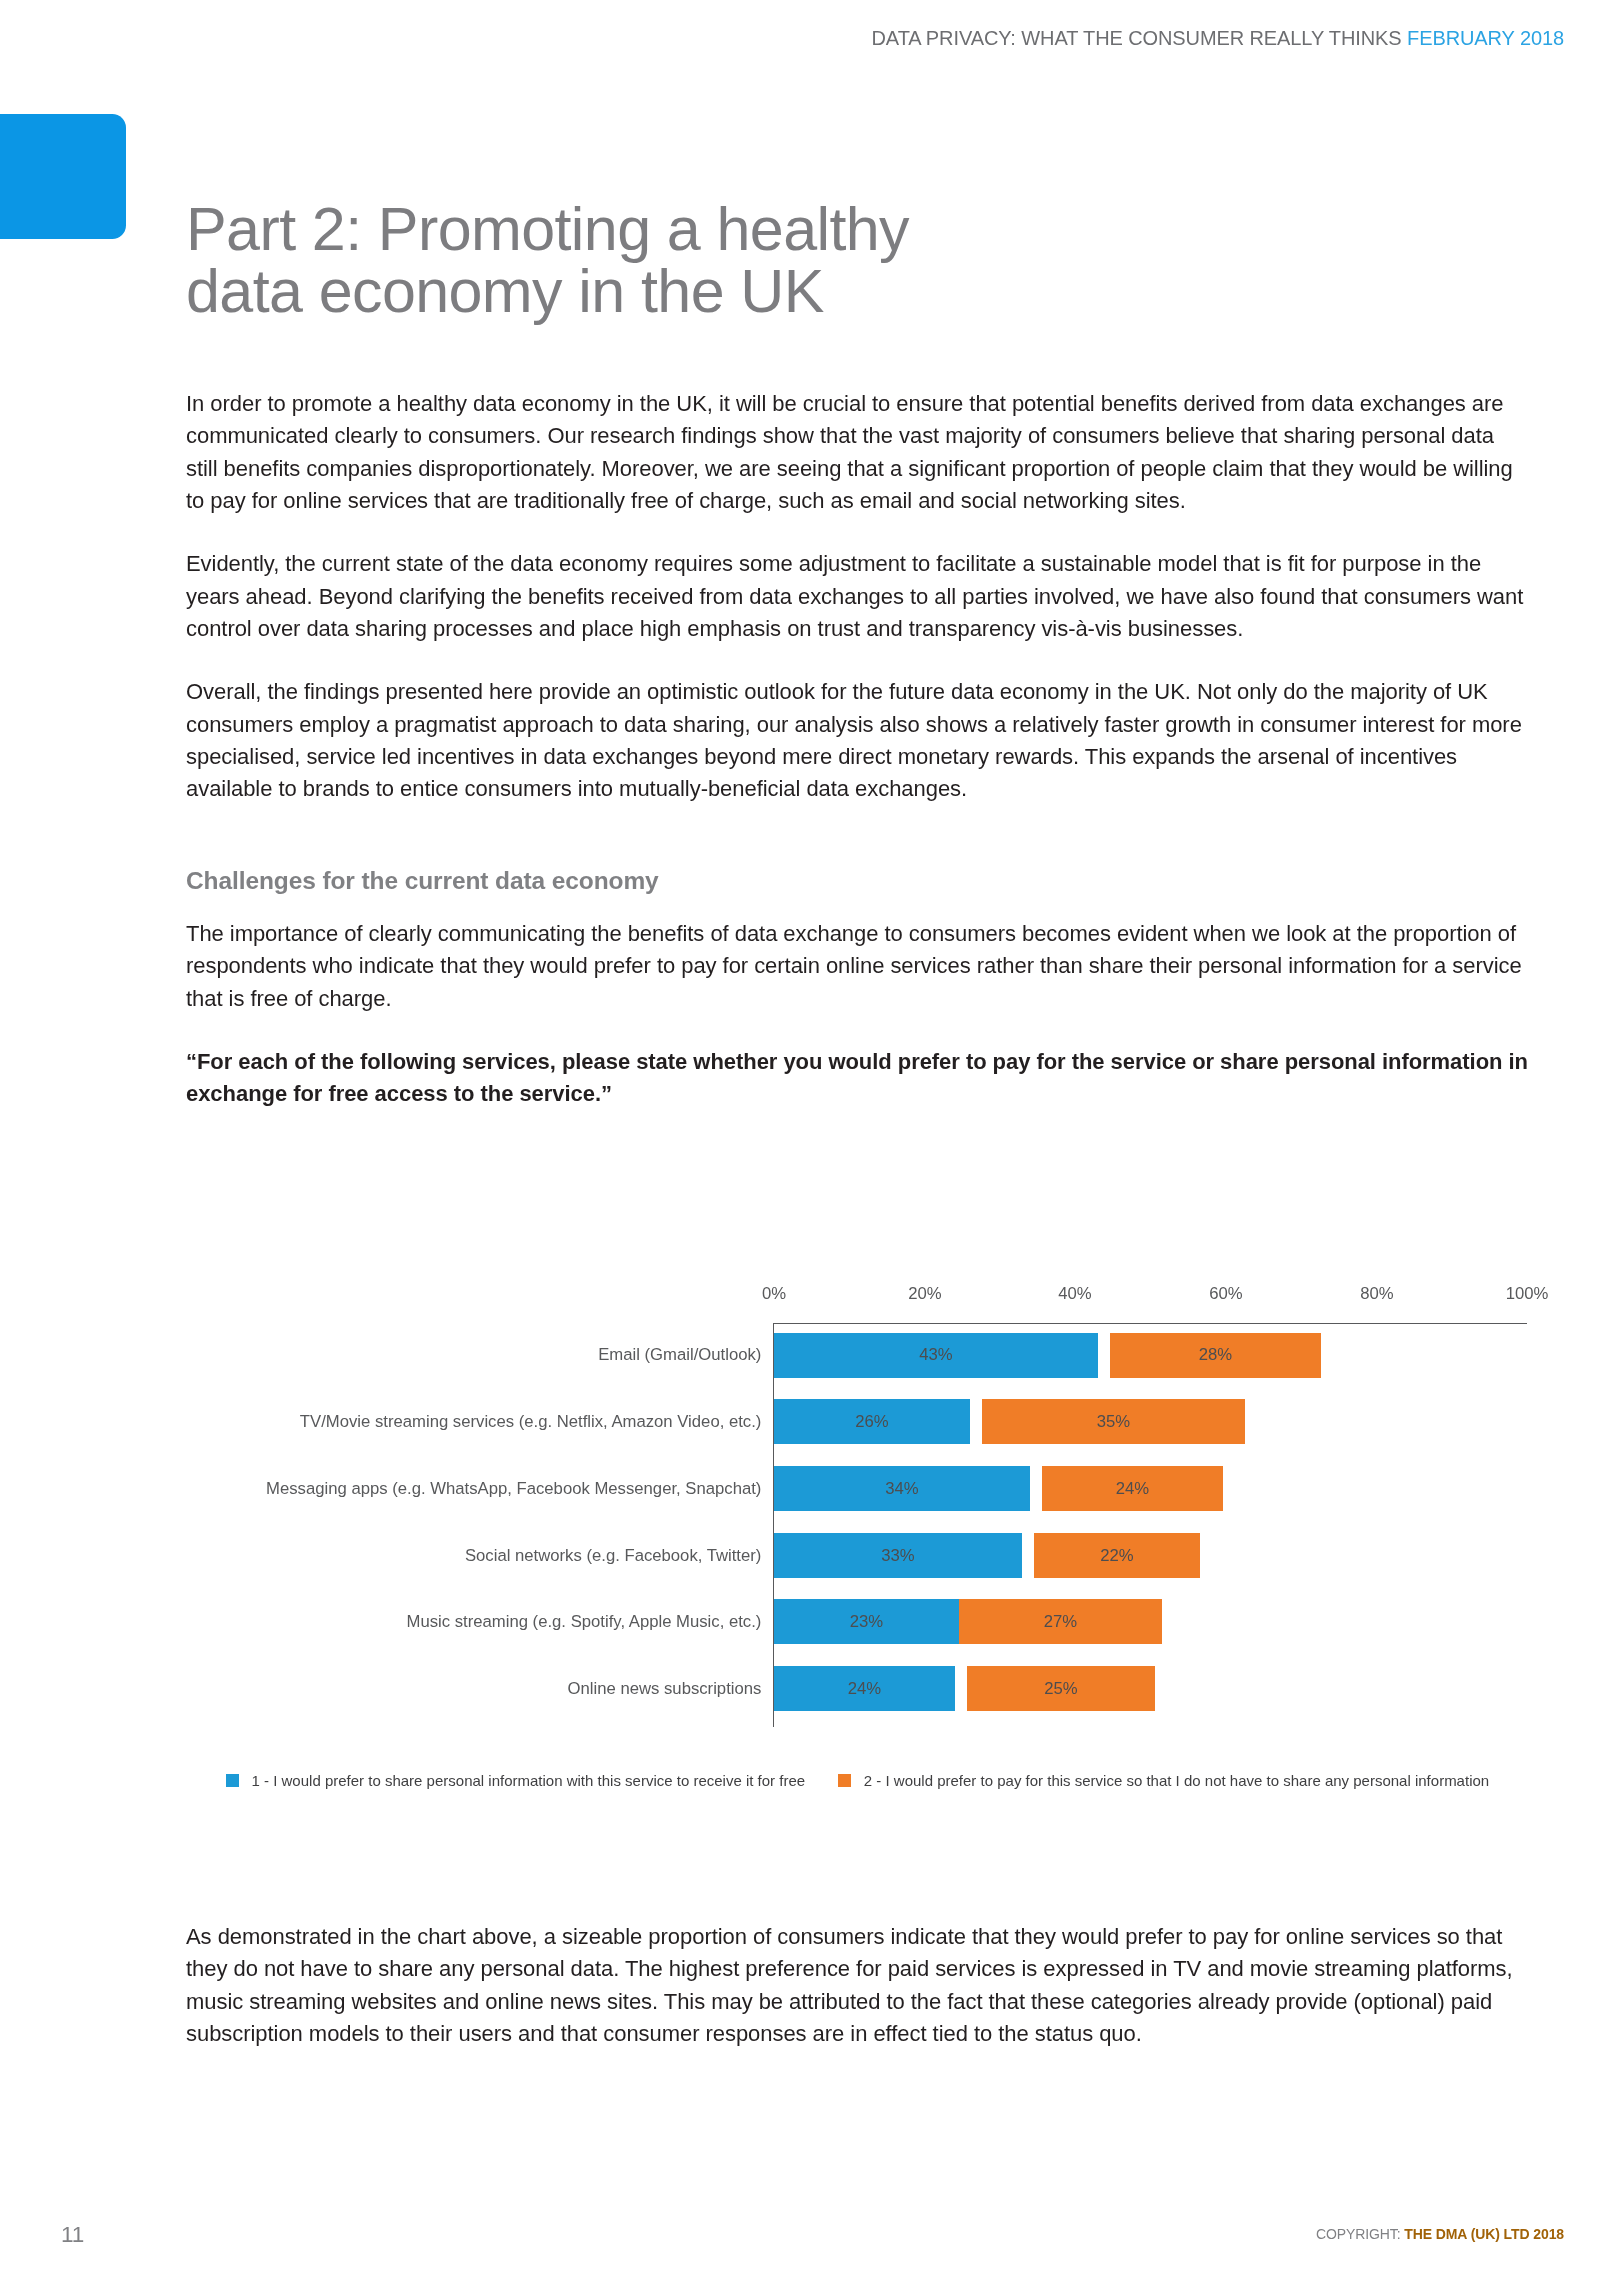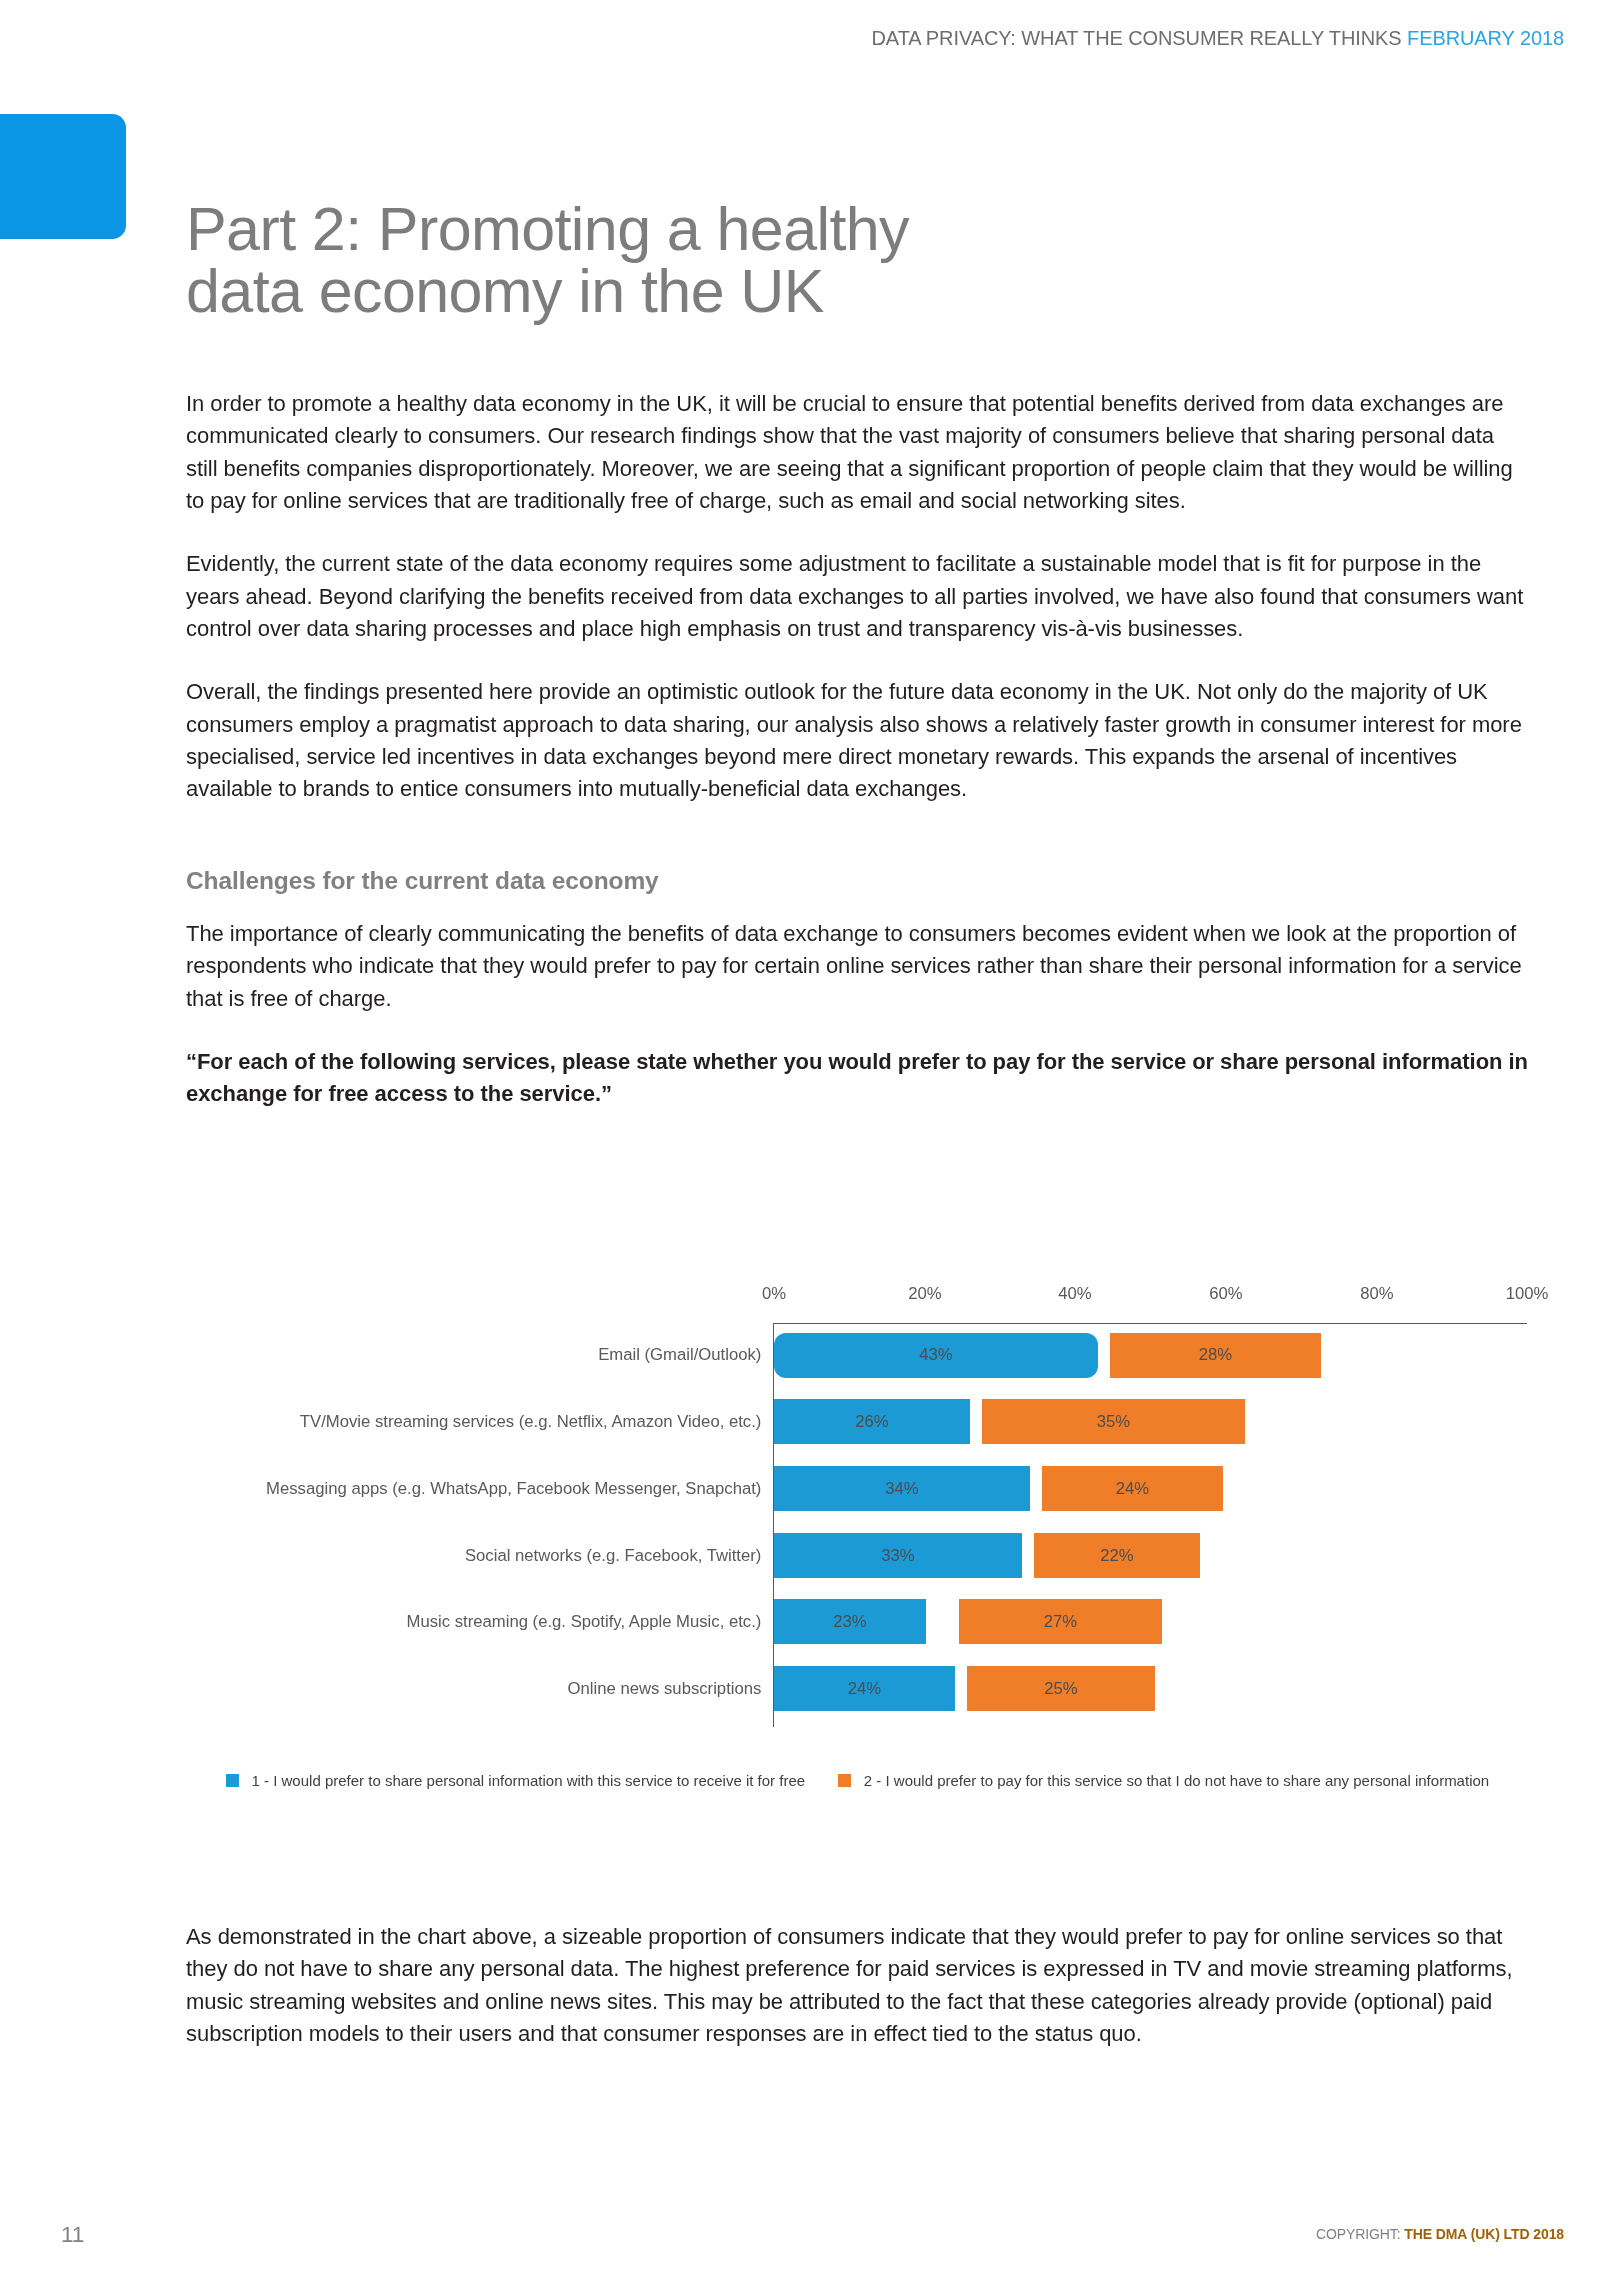--- a/index.html
+++ b/index.html
@@ -242,21 +242,21 @@
       <div class="axis-tick" style="left: 1226px;">60%</div>
       <div class="axis-tick" style="left: 1377px;">80%</div>
       <div class="axis-tick" style="left: 1527px;">100%</div>
     </div>
   <div class="chart-plot">
     <div class="axis-top-line"></div>
     <div class="axis-line"></div>
   <div class="bar-row" style="top: 9.8px;">
         <div class="bar-cat">Email (Gmail/Outlook)</div>
         <div class="bar-track" style="width: 534px;">
-          <div class="seg seg-a" style="left: 0px; width: 324px; background: rgb(28, 154, 214); border-radius: 12px;">
+          <div class="seg seg-a" style="left: 0px; width: 324px; background: rgb(28, 154, 214);">
             <span>43%</span>
           </div>
           <div class="seg seg-b" style="left: 324px; width: 211px; background: rgb(240, 125, 39);">
             <span>28%</span>
           </div>
         </div>
       </div>
       <div class="bar-row" style="top: 76px;">
         <div class="bar-cat">TV/Movie streaming services (e.g. Netflix, Amazon Video, etc.)</div>
         <div class="bar-track" style="width: 459px;">
@@ -286,21 +286,21 @@
             <span>33%</span>
           </div>
           <div class="seg seg-b" style="left: 248px; width: 166px; background: rgb(240, 125, 39);">
             <span>22%</span>
           </div>
         </div>
       </div>
       <div class="bar-row" style="top: 276px;">
         <div class="bar-cat">Music streaming (e.g. Spotify, Apple Music, etc.)</div>
         <div class="bar-track" style="width: 376px;">
-          <div class="seg seg-a" style="left: 0px; width: 152px; background: rgb(28, 154, 214);">
+          <div class="seg seg-a" style="left: 0px; width: 185px; background: rgb(28, 154, 214);">
             <span>23%</span>
           </div>
           <div class="seg seg-b" style="left: 173px; width: 203px; background: rgb(240, 125, 39);">
             <span>27%</span>
           </div>
         </div>
       </div>
       <div class="bar-row" style="top: 343px;">
         <div class="bar-cat">Online news subscriptions</div>
         <div class="bar-track" style="width: 369px;">

